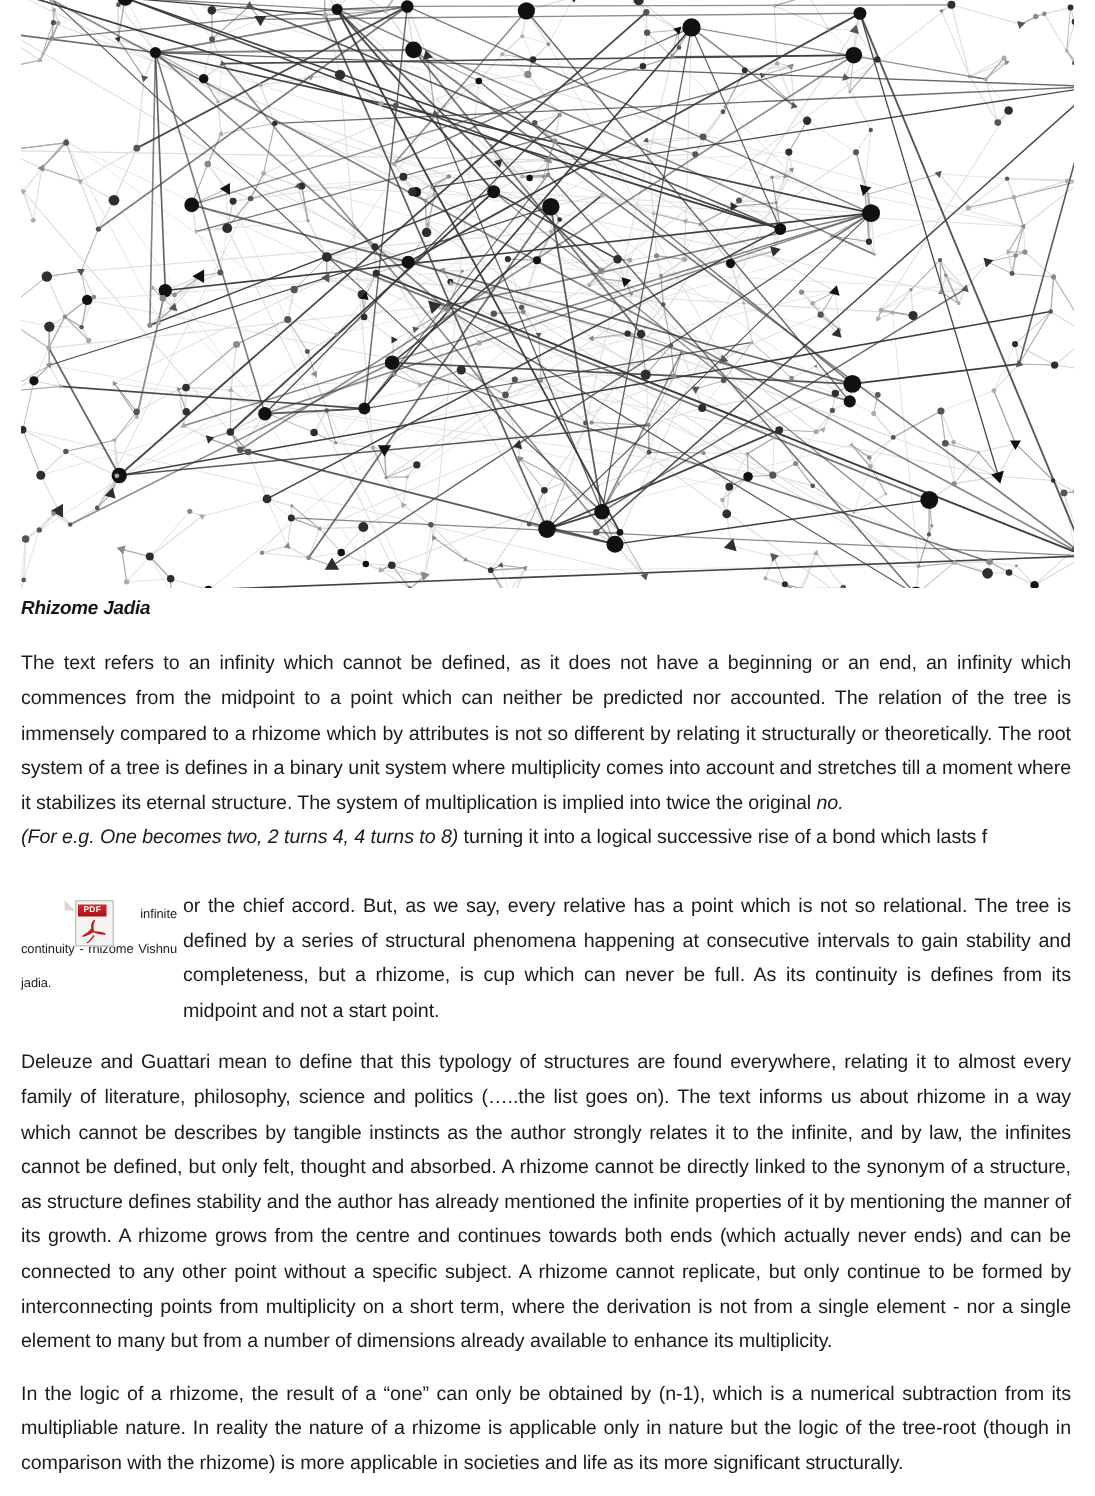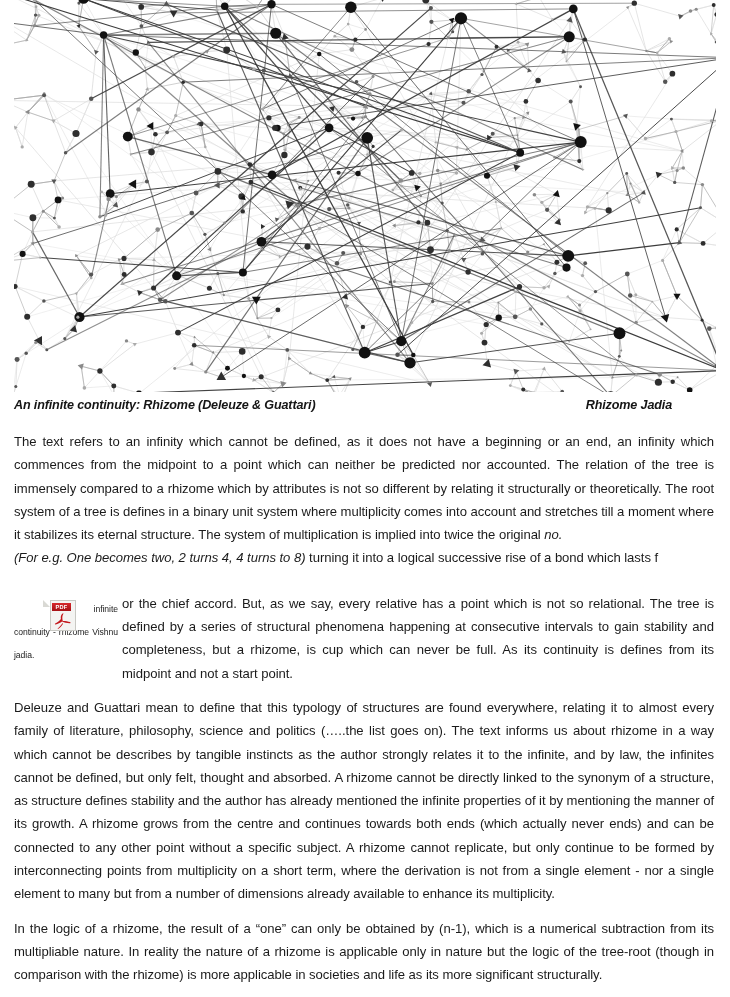--- a/index.html
+++ b/index.html
@@ -2038,21 +2038,20 @@
         <circle cx="530.1" cy="287.8" r="1.69" fill="#aaaaaa"></circle>
         <polygon points="275.9,127.6 277.6,130.6 274.2,130.6" fill="#aaaaaa" transform="rotate(270 275.9 129.6)"></polygon>
         <circle cx="21.6" cy="15.1" r="1.72" fill="#555555"></circle>
         <circle cx="387.4" cy="130.1" r="1.52" fill="#aaaaaa"></circle>
         <circle cx="438.7" cy="31.7" r="1.51" fill="#555555"></circle>
       </g>
   </svg>
 </div>
 
 <div id="caption-row">
-  <span class="cap" id="caption-title">An infinite continuity: Rhizome (Deleuze &amp; Guattari)</span>
   <span class="cap" id="caption-author">Rhizome Jadia</span>
 </div>
 
 <div id="body-text">
 
   <p class="para p-tight"><span>The text refers to an infinity which cannot be defined, as it does not have a beginning or an end, an infinity which commences from the midpoint to a point which can neither be predicted nor accounted. The relation of the tree is immensely compared to a rhizome which by attributes is not so different by relating it structurally or theoretically. The root system of a tree is defines in a binary unit system where multiplicity comes into account and stretches till a moment where it stabilizes its eternal structure. The system of multiplication is implied into twice the original </span><i>no.</i><br><i>(For e.g. One becomes two, 2 turns 4, 4 turns to 8)</i><span> turning it into a logical successive rise of a bond which lasts f</span></p>
 
   <p class="para">
     <span id="attachment-float">
       <span class="pdf-icon-wrap">

